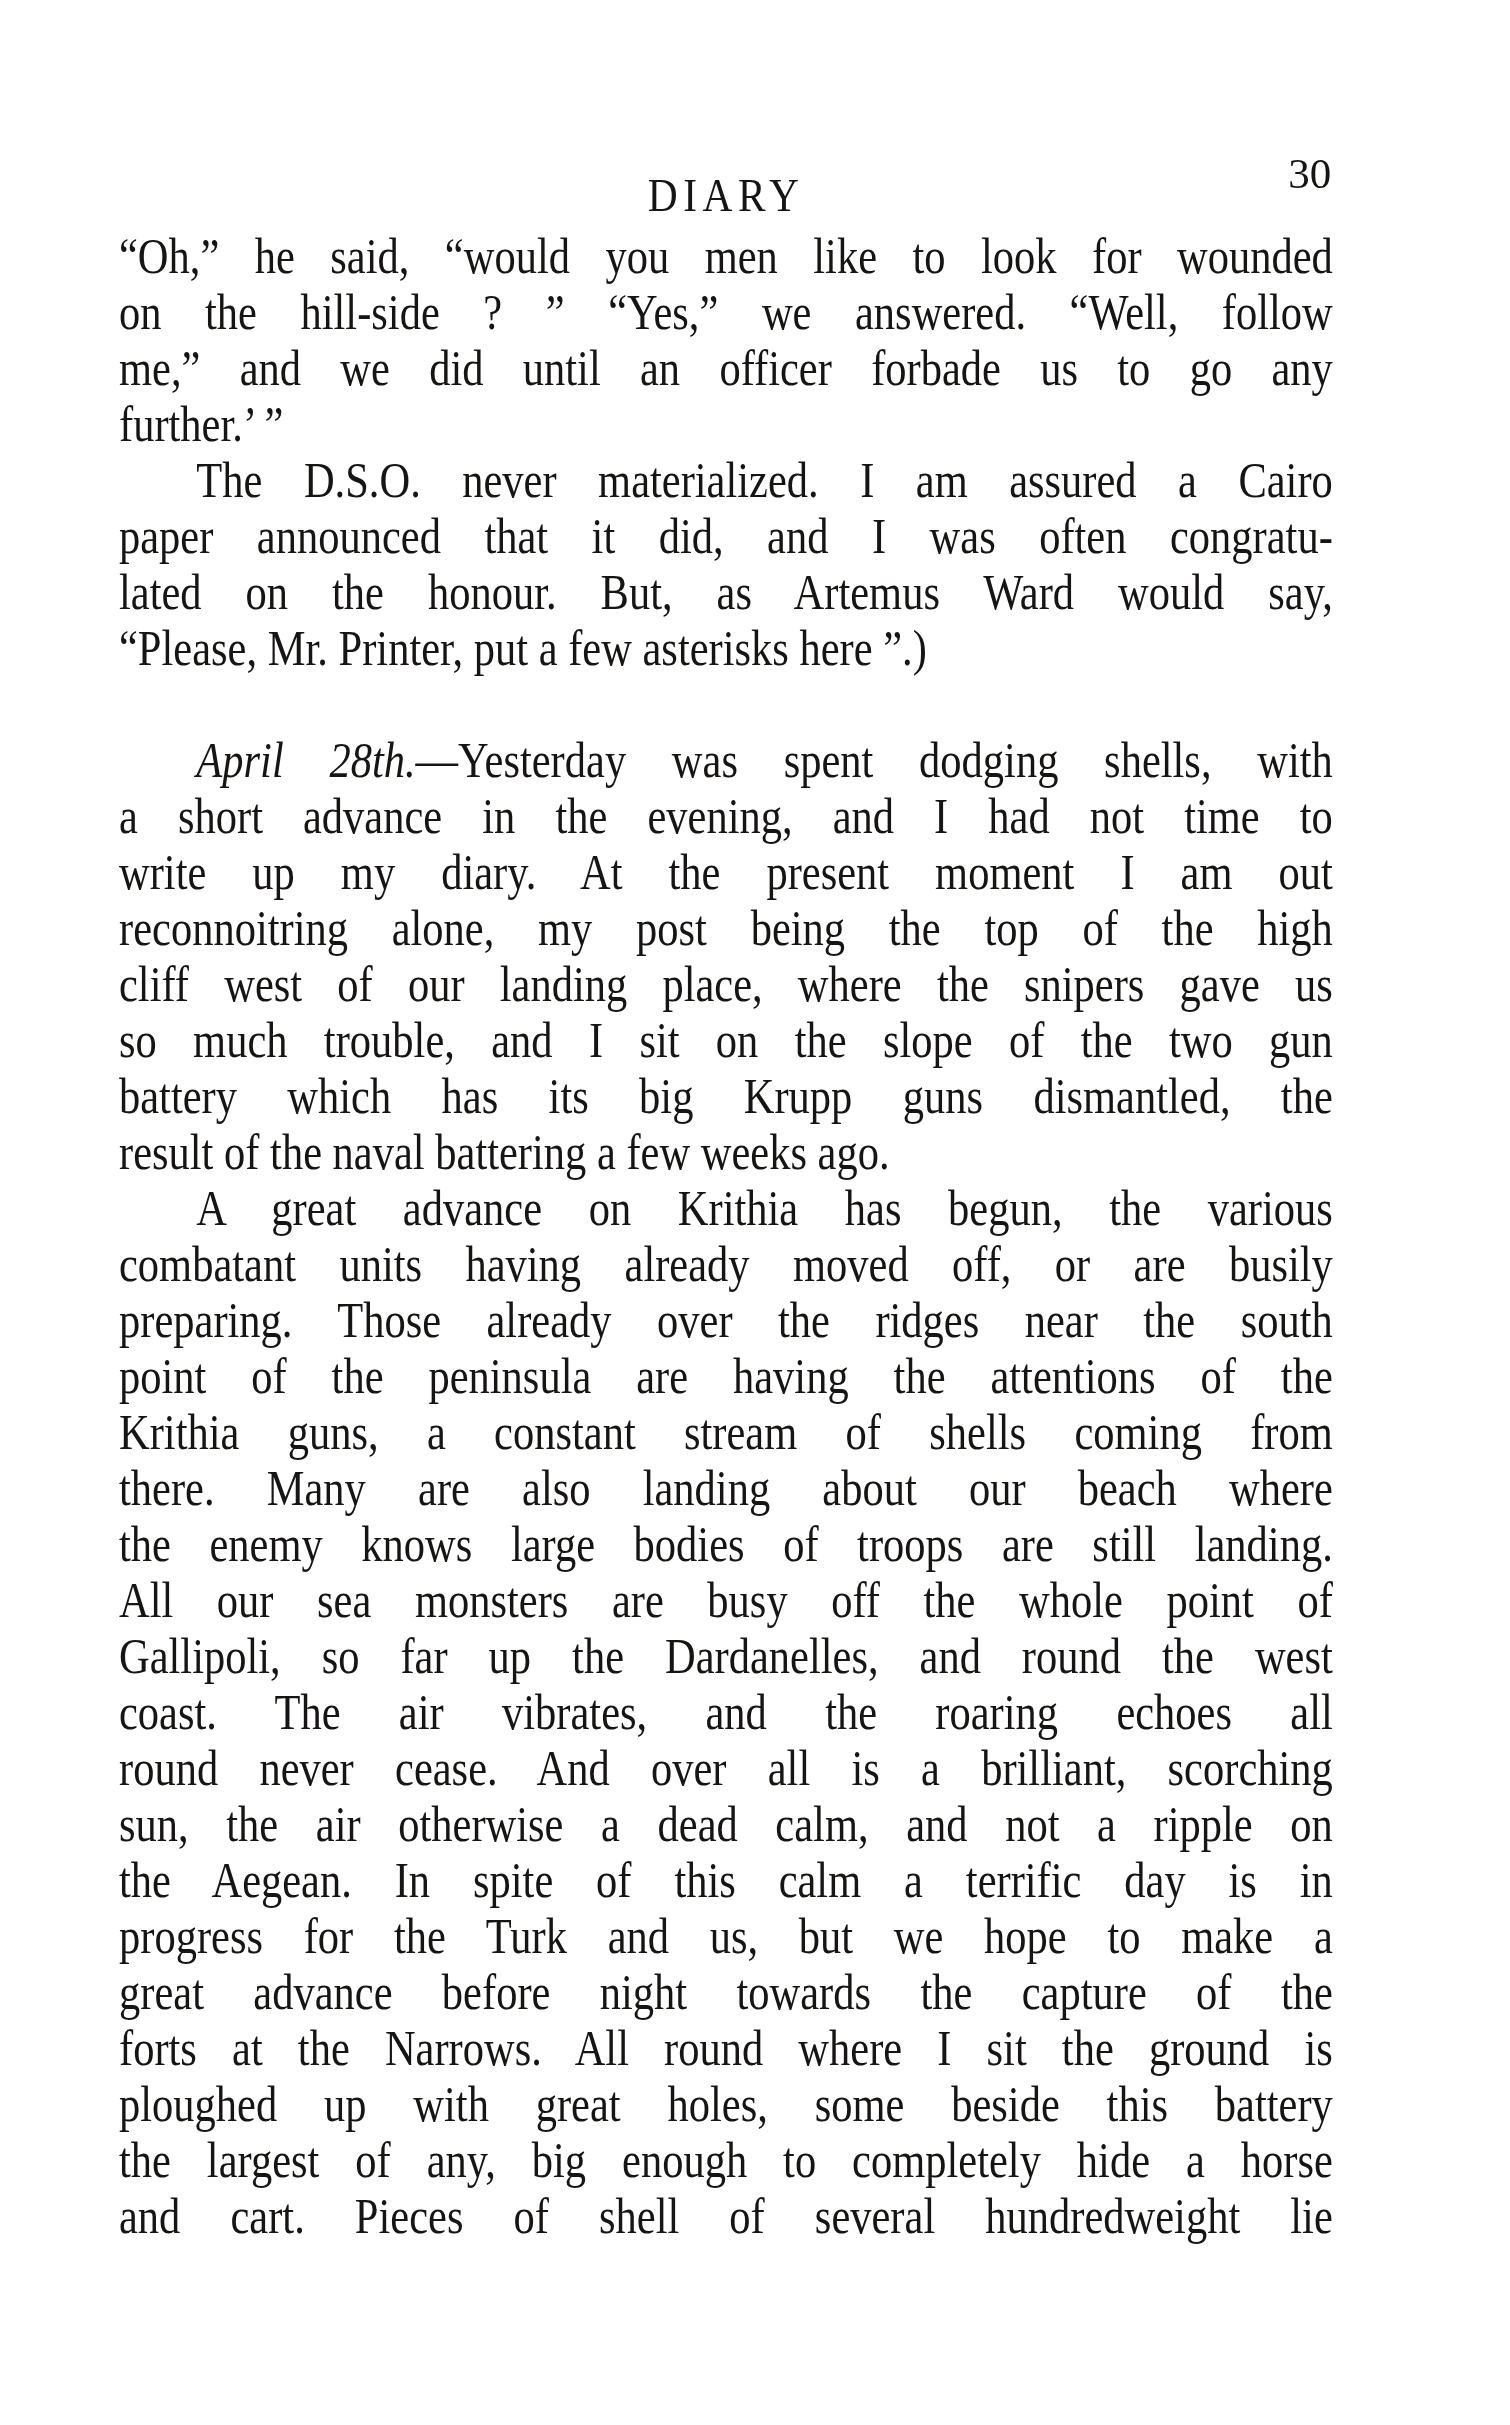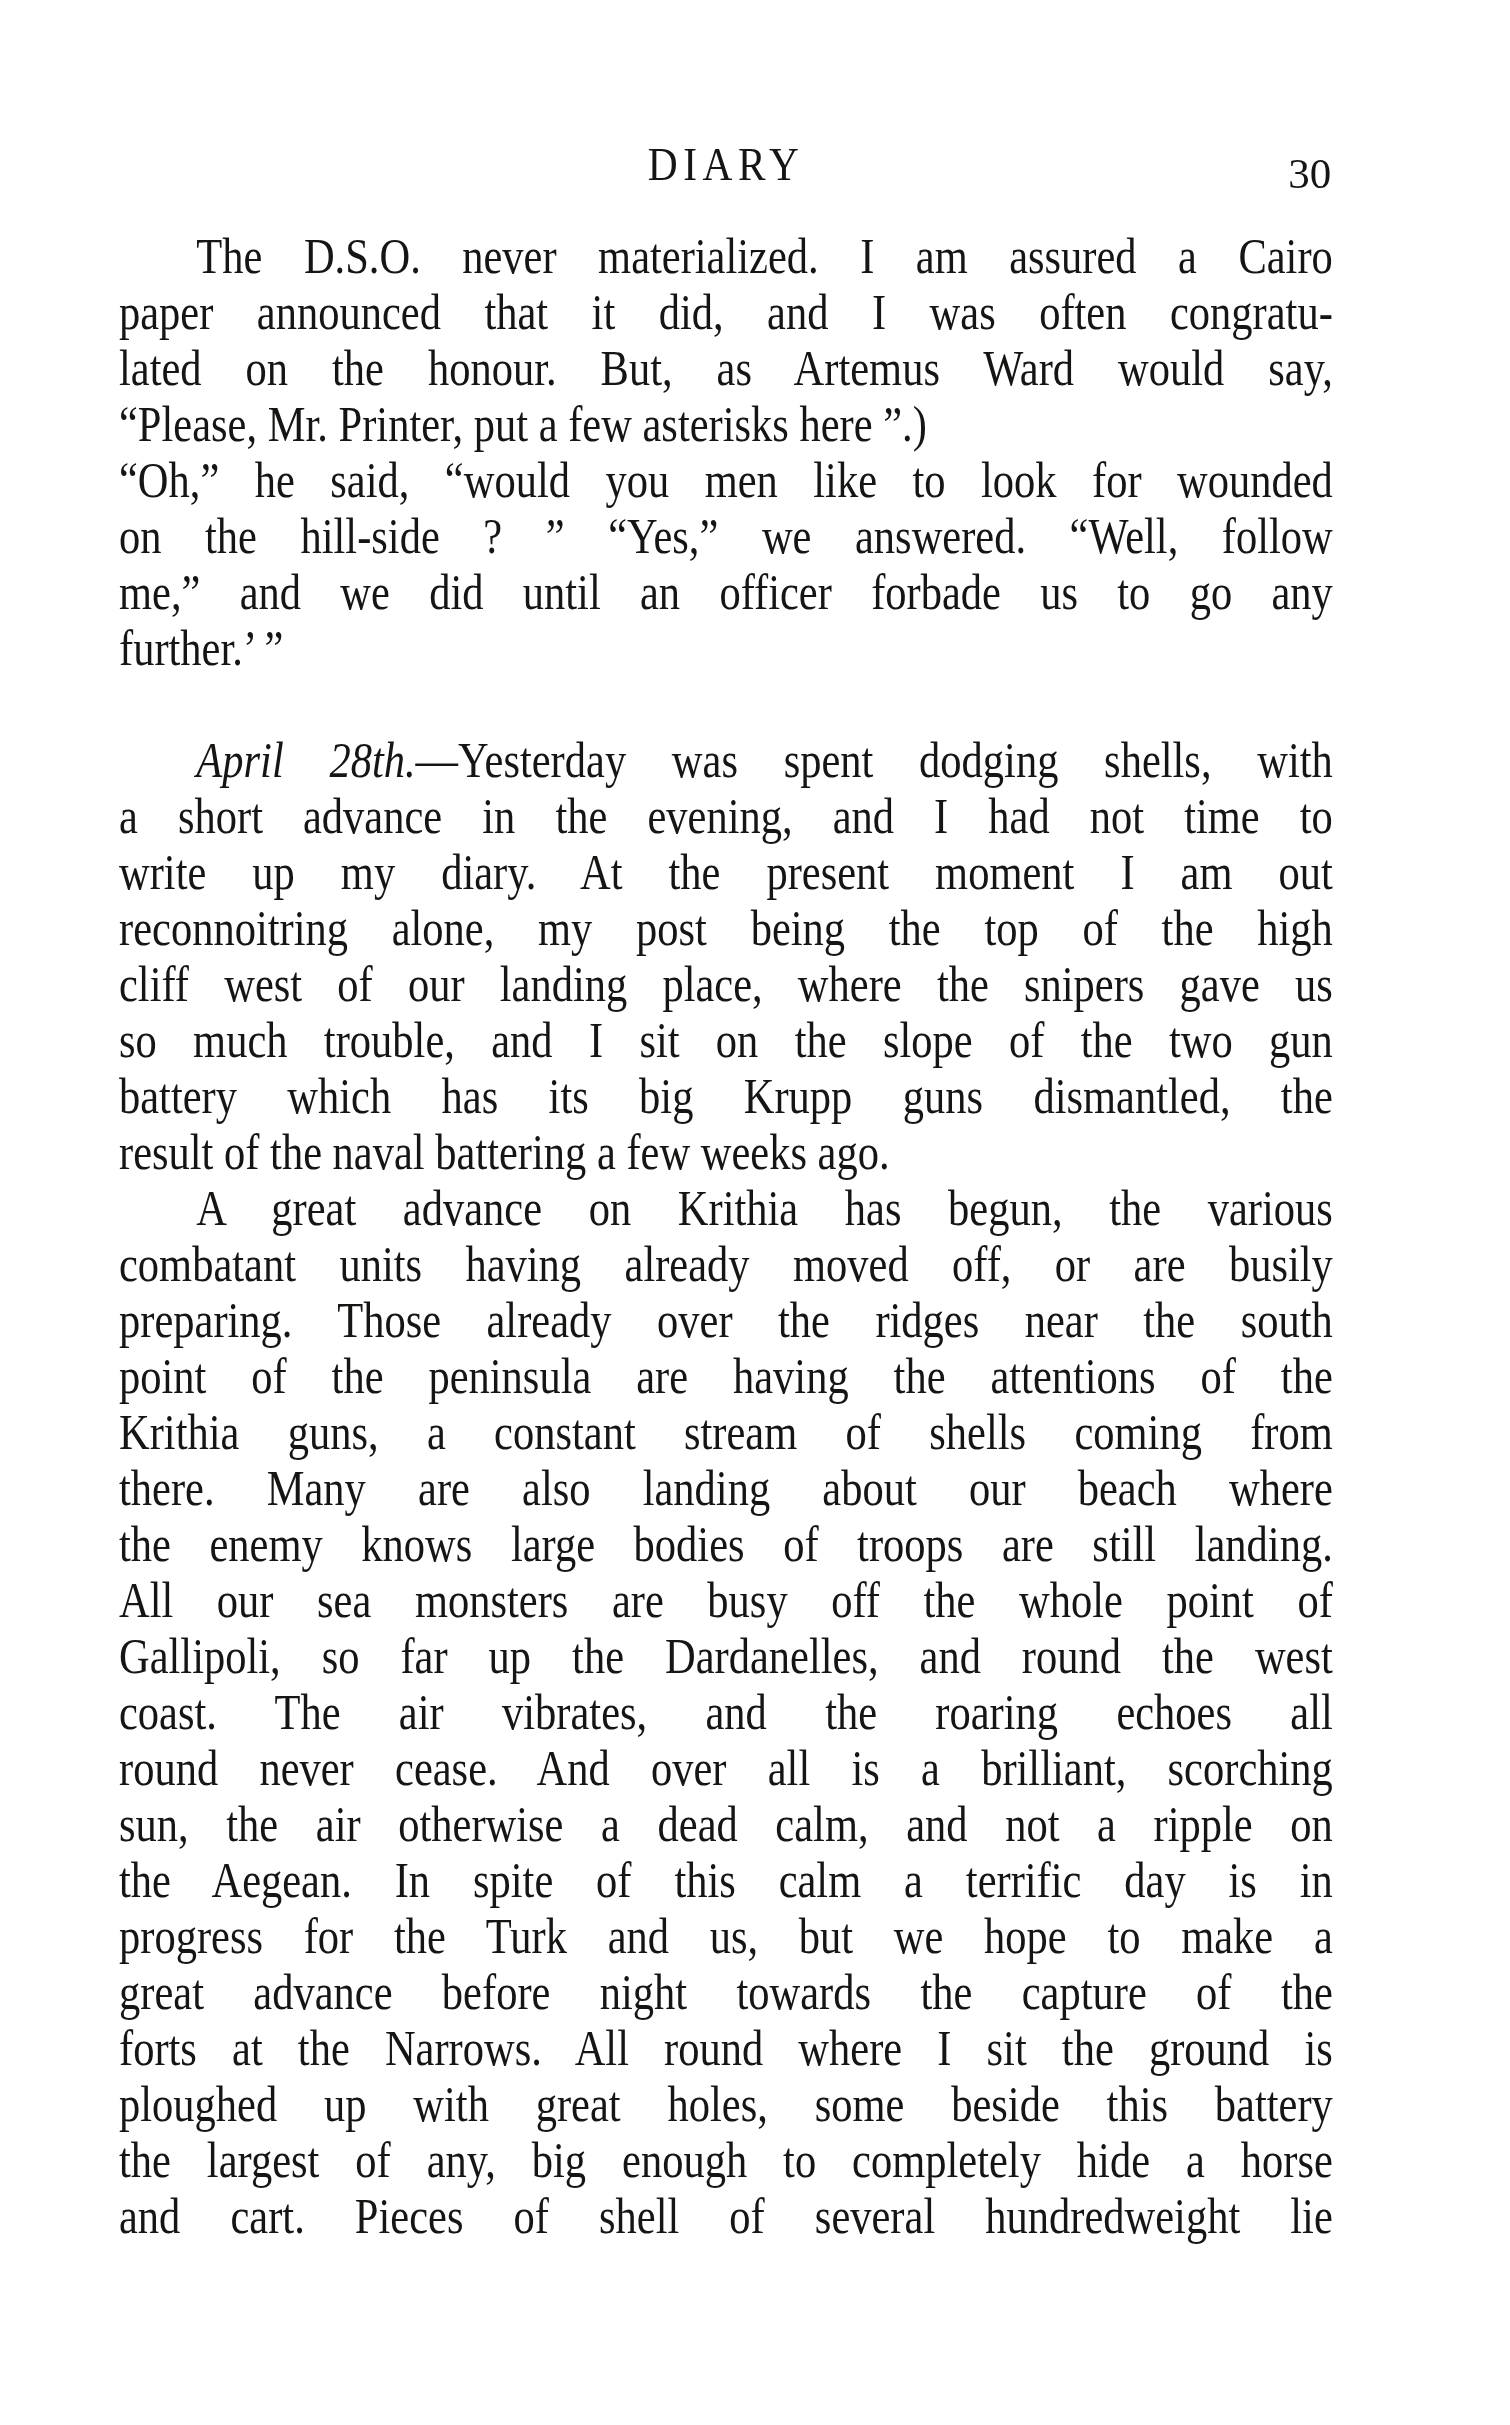--- a/index.html
+++ b/index.html
@@ -23,20 +23,21 @@
     top: 137px;
     left: 119px;
     width: 1214px;
     height: 64px;
   }
   .running-title {
     text-align: center;
     font-size: 47px;
     letter-spacing: 6.4px;
     line-height: 55px;
+    margin-top: 31px;
   }
   .running-title .condense {
     display: inline-block;
     transform: scaleX(0.88);
     transform-origin: 50% 50%;
   }
   .page-number {
     position: absolute;
     right: 1.8px;
     top: 13.7px;
@@ -72,30 +73,30 @@
   <div class="page-header">
     <div class="running-title">
       <span class="condense">DIARY</span>
     </div>
     <div class="page-number">30</div>
   </div>
 
   <div class="text-block">
 
   <div class="paragraph">
+        <div class="tl">“Oh,” he said, “would you men like to look for wounded</div>
+        <div class="tl">on the hill-side ? ” “Yes,” we answered. “Well, follow</div>
+        <div class="tl">me,” and we did until an officer forbade us to go any</div>
+        <div class="tl last">further.’ ”</div>
+      </div>
+      <div class="paragraph">
         <div class="tl ind">The D.S.O. never materialized. I am assured a Cairo</div>
         <div class="tl">paper announced that it did, and I was often congratu-</div>
         <div class="tl">lated on the honour. But, as Artemus Ward would say,</div>
         <div class="tl last">“Please, Mr. Printer, put a few asterisks here ”.)</div>
-      </div>
-      <div class="paragraph">
-        <div class="tl">“Oh,” he said, “would you men like to look for wounded</div>
-        <div class="tl">on the hill-side ? ” “Yes,” we answered. “Well, follow</div>
-        <div class="tl">me,” and we did until an officer forbade us to go any</div>
-        <div class="tl last">further.’ ”</div>
       </div>
       <div class="paragraph space-before">
         <div class="tl ind"><em>April 28th.</em>—Yesterday was spent dodging shells, with</div>
         <div class="tl">a short advance in the evening, and I had not time to</div>
         <div class="tl">write up my diary. At the present moment I am out</div>
         <div class="tl">reconnoitring alone, my post being the top of the high</div>
         <div class="tl">cliff west of our landing place, where the snipers gave us</div>
         <div class="tl">so much trouble, and I sit on the slope of the two gun</div>
         <div class="tl">battery which has its big Krupp guns dismantled, the</div>
         <div class="tl last">result of the naval battering a few weeks ago.</div>

